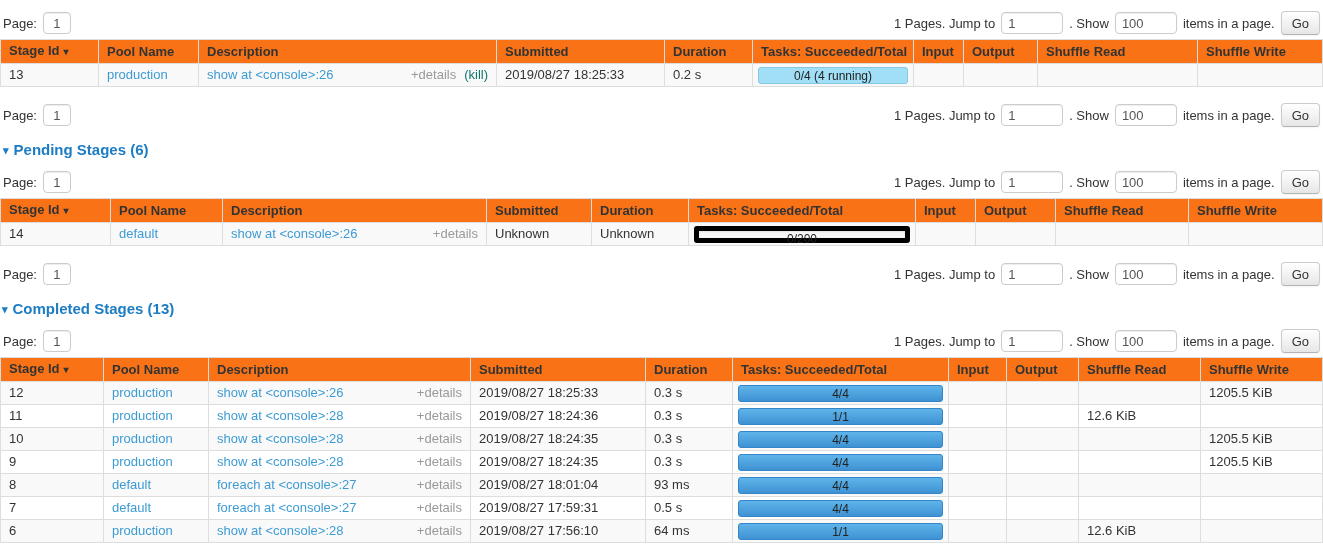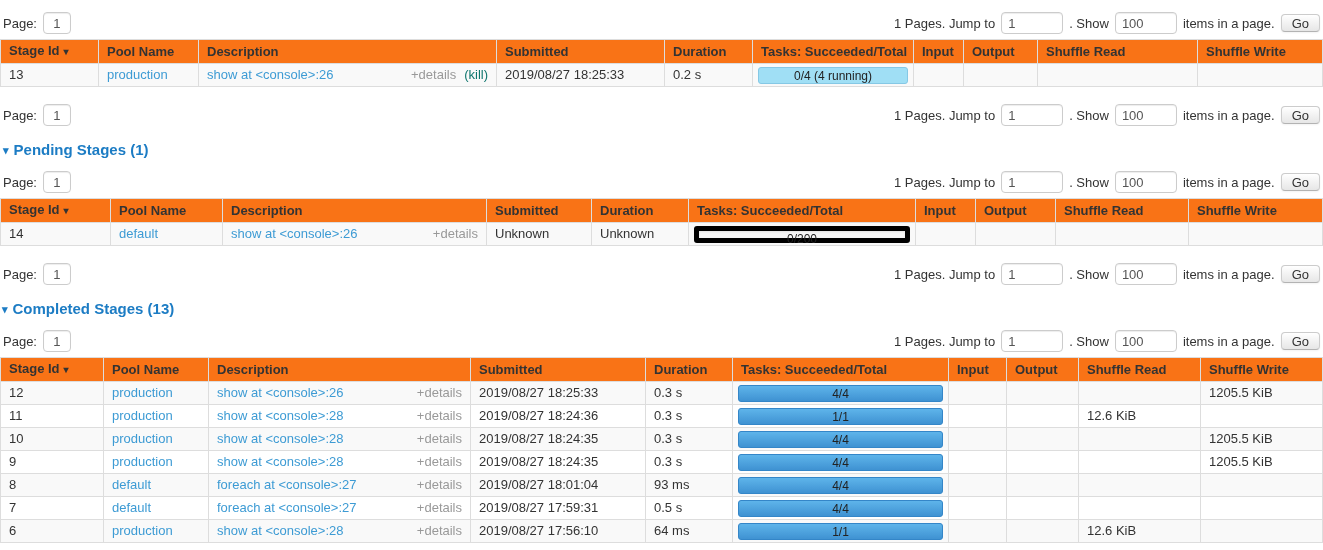--- a/index.html
+++ b/index.html
@@ -45,21 +45,21 @@
     font-family: "Liberation Sans", sans-serif;
     font-size: 13px;
     color: #555;
     box-shadow: inset 0 1px 1px rgba(0,0,0,.075);
     outline: none;
   }
   .page-input { width: 28px; text-align: center; color: #999; }
   .jump-input, .show-input { width: 62px; padding: 0 6px; text-align: left; }
 
   .go-button {
-    height: 18px;
+    height: 24px;
     padding: 0 10px;
     background: linear-gradient(#ffffff, #e6e6e6);
     border: 1px solid #ccc;
     border-bottom-color: #b3b3b3;
     border-radius: 4px;
     font-family: "Liberation Sans", sans-serif;
     font-size: 13px;
     color: #333;
     cursor: pointer;
     box-shadow: inset 0 1px 0 rgba(255,255,255,.2), 0 1px 2px rgba(0,0,0,.05);
@@ -183,21 +183,21 @@
           <span>1 Pages. Jump to</span>
           <input class="ctl jump-input" value="1" style="">
           <span>. Show</span>
           <input class="ctl show-input" value="100" style="">
           <span>items in a page.</span>
           <button class="go-button">Go</button>
         </div>
       </div>
     </div>
     <div class="section">
-      <h4 class="section-title" style="margin: 14px 3px 0px;"><span class="collapse-arrow">▾</span><span>Pending Stages (1)</span></h4>
+      <h4 class="section-title" style="margin: 14px 3px 0px;"><span class="collapse-arrow">▾</span><span>Pending Stages (6)</span></h4>
       <div class="page-row">
         <div class="page-left">
           <span>Page:</span>
           <input class="ctl page-input" value="1" style="">
         </div>
         <div class="page-right">
           <span>1 Pages. Jump to</span>
           <input class="ctl jump-input" value="1" style="">
           <span>. Show</span>
           <input class="ctl show-input" value="100" style="">

